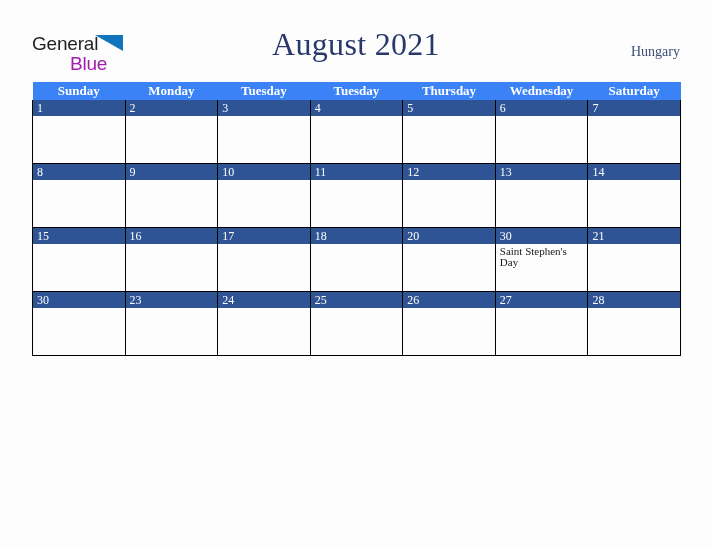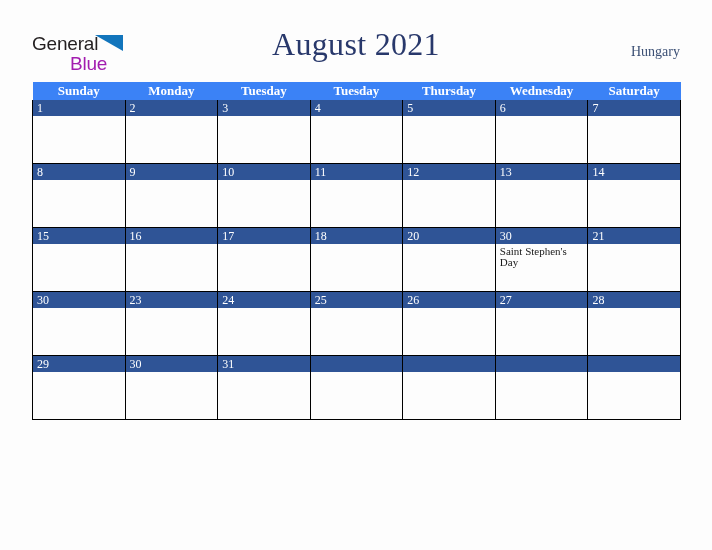--- a/index.html
+++ b/index.html
@@ -263,39 +263,16 @@
           <td>
             <span class="daynum">26</span>
           </td>
           <td>
             <span class="daynum">27</span>
           </td>
           <td>
             <span class="daynum">28</span>
           </td>
         </tr>
-        <tr>
-          <td>
-            <span class="daynum">29</span>
-          </td>
-          <td>
-            <span class="daynum">30</span>
-          </td>
-          <td>
-            <span class="daynum">31</span>
-          </td>
-          <td>
-            <span class="daynum"></span>
-          </td>
-          <td>
-            <span class="daynum"></span>
-          </td>
-          <td>
-            <span class="daynum"></span>
-          </td>
-          <td>
-            <span class="daynum"></span>
-          </td>
-        </tr>
       </tbody>
   </table>
 
 </div>
 
 </body></html>

